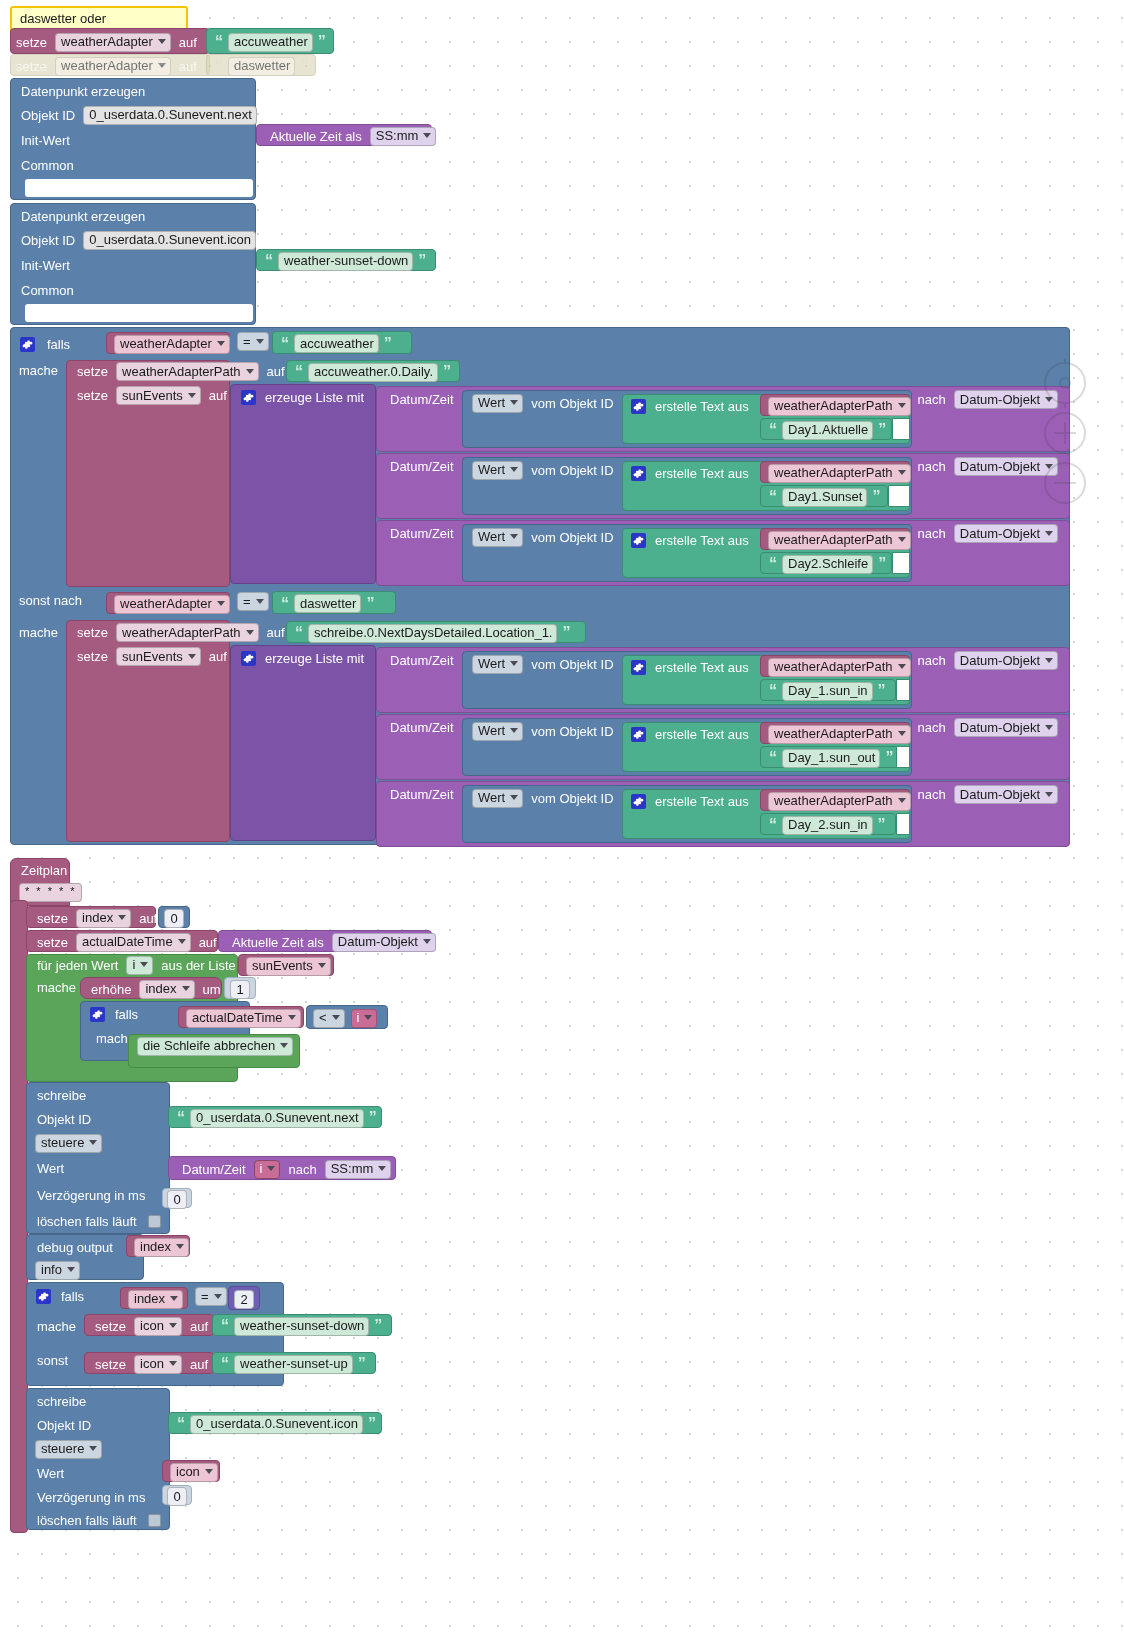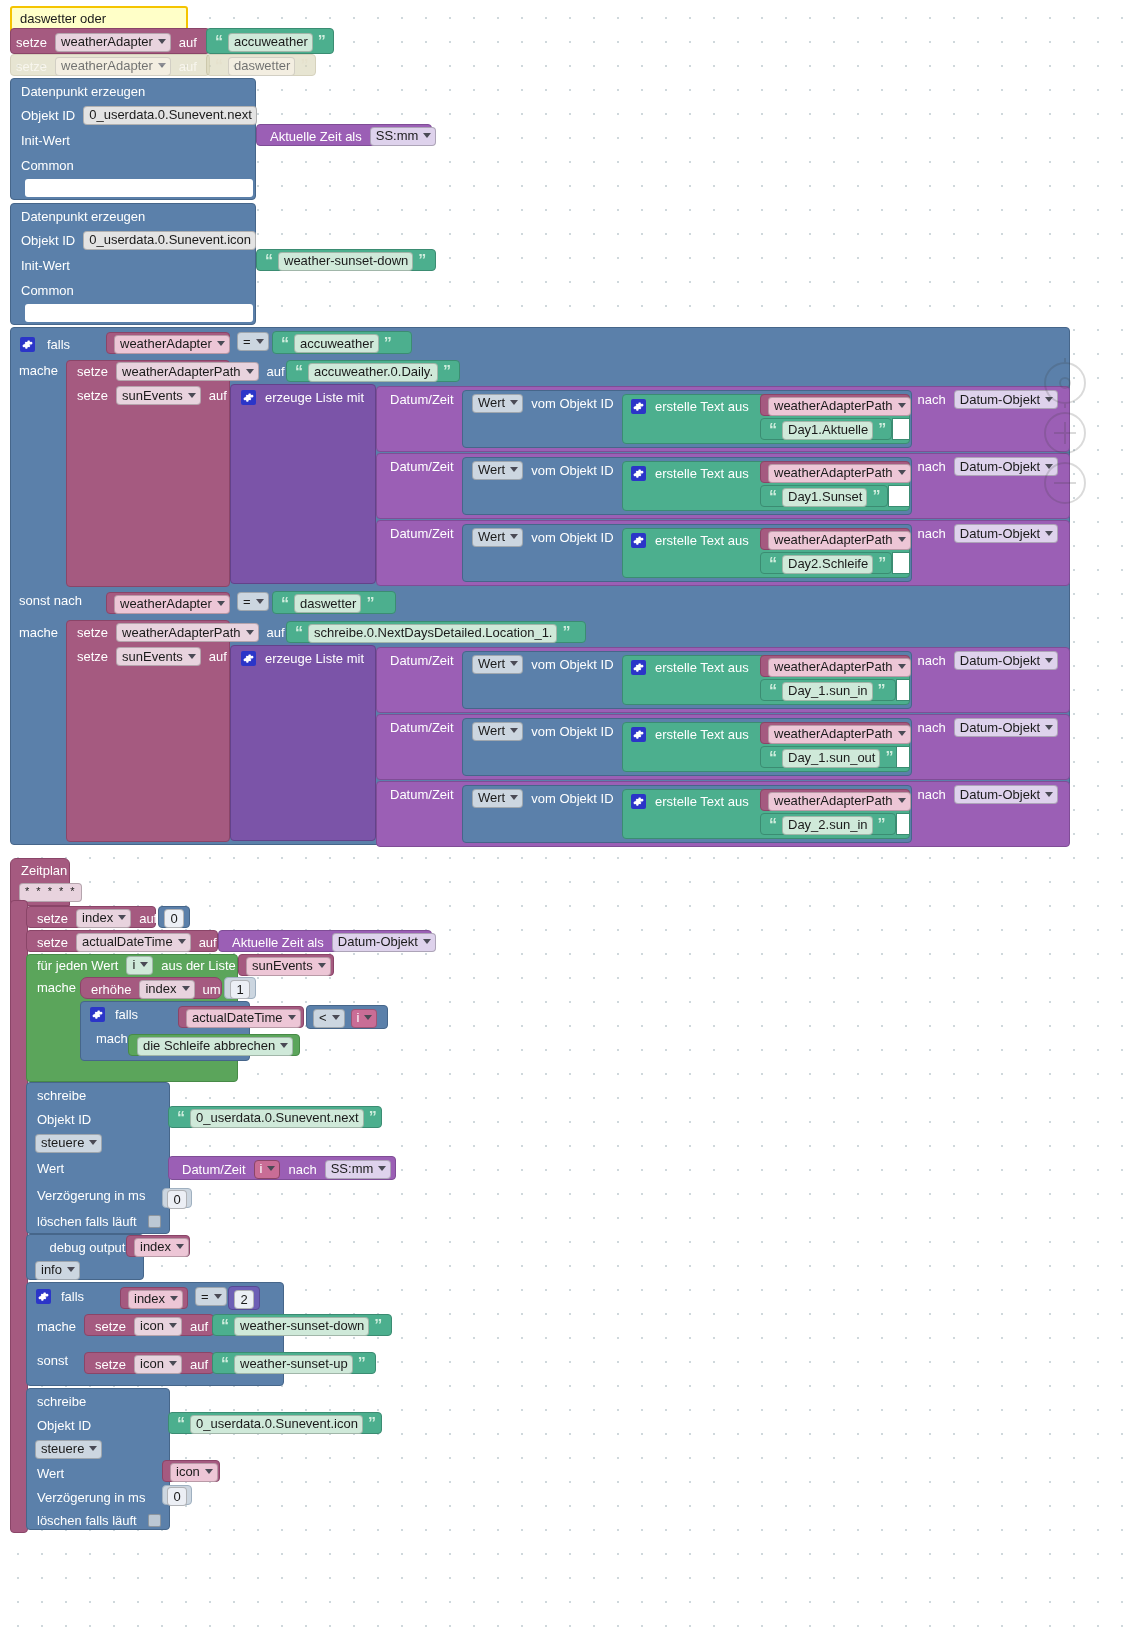--- a/index.html
+++ b/index.html
@@ -761,21 +761,21 @@
     <span class="fld grey">
       <span>&lt;</span>
         <i class="caret"></i>
     </span>
     <span class="fld pinkv" style="background:#c96d96;color:#fff;">
       <span>i</span>
         <i class="caret"></i>
     </span>
   </div>
 </div>
-<div class="blk c-grass bdr-grass" style="left:128px; top:1034px; width:172px; height:22px;">
+<div class="blk c-grass bdr-grass" style="left:128px; top:1034px; width:172px; height:34px;">
   <div class="row" style="height:22px; padding-left:5px;">
     <span class="fld green">
       <span>die Schleife abbrechen</span>
         <i class="caret"></i>
     </span>
   </div>
 </div>
 
 <div class="blk c-blue bdr-blue" style="left:26px; top:1082px; width:144px; height:152px;">
   <div class="row" style="height:24px; padding-left:5px;">
@@ -826,21 +826,21 @@
 </div>
 <div class="blk" style="left:162px; top:1188px; width:30px; height:20px; background:#ccd6e0; border:1px solid #9fb0c0;">
   <div class="row" style="height:20px; justify-content:center;">
     <span class="numfld">
         <span>0</span>
       </span>
   </div>
 </div>
 
 <div class="blk c-blue bdr-blue" style="left:26px; top:1234px; width:118px; height:46px;">
-  <div class="row" style="height:24px; padding-left:5px;justify-content:center;">
+  <div class="row" style="height:24px; padding-left:5px;">
     <span class="lbl">debug output</span>
   </div>
   <div class="row" style="height:22px; padding-left:5px;">
     <span class="fld grey">
       <span>info</span>
         <i class="caret"></i>
     </span>
   </div>
 </div>
 <div class="blk c-pink bdr-pink" style="left:126px; top:1235px; width:64px; height:22px;">

